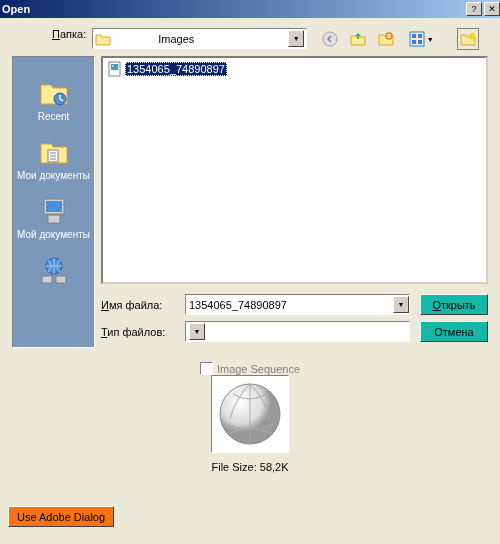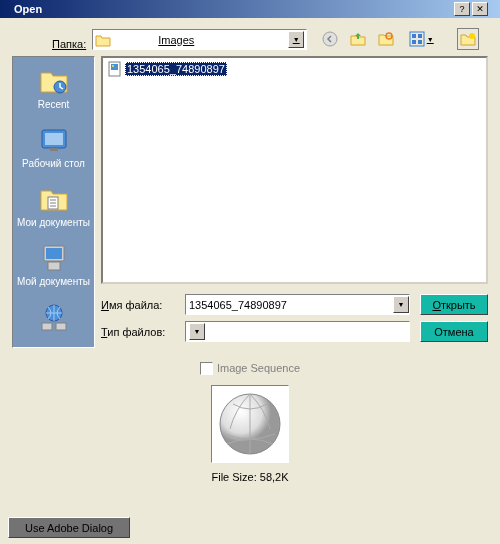--- a/index.html
+++ b/index.html
@@ -1,53 +1,53 @@
 <!DOCTYPE html>
 <html><head>
 <meta charset="utf-8">
 <style>
 * { box-sizing: border-box; margin: 0; padding: 0; font-family: Tahoma, sans-serif; font-size: 11px; }
 body { background: #ece9d8; width: 500px; height: 544px; overflow: hidden; }
-.titlebar { background: linear-gradient(to right, #0a246a, #a6caf0); height: 18px; display: flex; align-items: center; padding: 0 12px; color: white; }
+.titlebar { background: linear-gradient(to right, #0a246a, #a6caf0); height: 18px; display: flex; align-items: center; padding: 0 0; color: white; }
 .titlebar-text { flex: 1; font-weight: bold; padding-left: 2px; }
 .titlebar-btn { width: 16px; height: 14px; background: #d4d0c8; border: 1px solid; border-color: #fff #404040 #404040 #fff; margin-left: 2px; display: flex; align-items: center; justify-content: center; font-size: 9px; color: black; cursor: pointer; }
 .dialog-body { padding: 10px 12px 8px 12px; }
-.top-row { display: flex; align-items: flex-end; margin-bottom: 6px; margin-left: 40px; text-decoration: underline; }
+.top-row { display: flex; align-items: flex-start; margin-bottom: 6px; margin-left: 40px; }
 .top-label { margin-right: 6px; }
 .folder-select { display: flex; align-items: center; background: white; border: 1px solid; border-color: #808080 #fff #fff #808080; width: 215px; height: 21px; padding: 0 2px; gap: 44px; }
 .folder-icon { width: 16px; height: 14px; margin-right: 3px; }
 .folder-name { flex: 1; }
 .dd-arrow { width: 16px; height: 17px; background: #d4d0c8; border: 1px solid; border-color: #fff #404040 #404040 #fff; display: flex; align-items: center; justify-content: center; font-size: 7px; }
 .toolbar-btns { display: flex; gap: 6px; margin-left: 12px; align-items: center; }
 .tool-btn { width: 22px; height: 22px; display: flex; align-items: center; justify-content: center; cursor: pointer; }
 .views-btn { width: 36px; }
 .new-folder-btn { border: 1px solid #808080; width: 22px; height: 22px; margin-left: 18px; display:flex; align-items:center; justify-content:center; cursor:pointer; background:#ece9d8; }
 .main-area { display: flex; }
-.sidebar { width: 83px; background: #7b97b9; padding: 8px 2px; display: flex; flex-direction: column; gap: 14px; border: 1px solid; border-color: #808080 #fff #fff #808080; }
+.sidebar { width: 83px; background: #7b97b9; padding: 20px 2px; display: flex; flex-direction: column; gap: 14px; border: 1px solid; border-color: #808080 #fff #fff #808080; }
 .sidebar-item { display: flex; flex-direction: column; align-items: center; color: white; cursor: pointer; text-align: center; }
 .sidebar-icon { width: 32px; height: 32px; margin-bottom: 2px; }
 .sidebar-label { font-size: 10px; line-height: 11px; }
 .file-pane { flex: 1; margin-left: 6px; }
 .file-list { background: white; border: 2px inset #d4d0c8; height: 228px; padding: 2px; overflow: auto; }
 .file-item { display: inline-flex; align-items: center; padding: 1px 2px; }
 .file-item.selected .file-item-text { background: #0a246a; color: white; border: 1px dotted #fff; padding: 0 1px; }
 .file-item-icon { width: 16px; height: 16px; margin-right: 2px; }
 .form-rows { margin-top: 10px; }
 .form-row { display: flex; align-items: center; margin-bottom: 6px; }
 .form-label { width: 84px; }
 .form-input { flex: 1; display: flex; background: white; border: 1px solid; border-color: #808080 #fff #fff #808080; height: 21px; align-items: center; padding-left: 3px; }
 .form-input input { border: none; outline: none; flex: 1; font-size: 11px; }
 .btn { width: 68px; height: 21px; background: #14b8a6; border: 1px solid; border-color: #fff #404040 #404040 #fff; margin-left: 10px; cursor: pointer; }
 .bottom-section { margin-top: 14px; display: flex; flex-direction: column; align-items: center; }
-.checkbox-row { display: flex; align-items: flex-start; margin-bottom: 10px; }
+.checkbox-row { display: flex; align-items: center; margin-bottom: 0; }
 .checkbox { width: 13px; height: 13px; background: white; border: 1px solid; border-color: #808080 #fff #fff #808080; margin-right: 4px; }
 .checkbox-label { color: #808080; }
 .preview { width: 78px; height: 78px; background: white; border: 1px solid; border-color: #808080 #fff #fff #808080; display: flex; align-items: center; justify-content: center; margin-bottom: 8px; }
 .file-size { font-size: 11px; }
-.bottom-btn { position: absolute; bottom: 6px; left: 8px; height: 21px; padding: 0 16px; background: #737373; border: 1px solid; border-color: #fff #404040 #404040 #fff; cursor: pointer; }
+.bottom-btn { position: absolute; bottom: 17px; left: 8px; height: 21px; padding: 0 8px; background: #f97316; border: 1px solid; border-color: #fff #404040 #404040 #fff; cursor: pointer; }
 .underline-char { text-decoration: underline; }
 </style>
 </head>
 <body>
 
 <div class="titlebar">
   <span class="titlebar-text">Open</span>
   <div class="titlebar-btn">?</div>
   <div class="titlebar-btn">✕</div>
 </div>
@@ -102,28 +102,20 @@
 
   <div class="main-area">
     <div class="sidebar">
       <div class="sidebar-item">
         <svg class="sidebar-icon" viewBox="0 0 32 32">
             <path fill="#fceb98" stroke="#d9a334" d="M3 8h10l2 3h14v16H3z"></path>
             <circle cx="22" cy="22" r="6" fill="#4a90d9" stroke="#2c5aa0"></circle>
             <path d="M22 18v4l3 2" stroke="white" fill="none" stroke-width="1.5"></path>
           </svg>
         <span class="sidebar-label">Recent</span>
-      </div>
-      <div class="sidebar-item">
-        <svg class="sidebar-icon" viewBox="0 0 32 32">
-            <rect x="4" y="6" width="24" height="18" rx="2" fill="#4a90d9" stroke="#2c5aa0"></rect>
-            <rect x="7" y="9" width="18" height="12" fill="#a6caf0"></rect>
-            <rect x="12" y="24" width="8" height="3" fill="#808080"></rect>
-          </svg>
-        <span class="sidebar-label">Рабочий стол</span>
       </div>
       <div class="sidebar-item">
         <svg class="sidebar-icon" viewBox="0 0 32 32">
             <path fill="#fceb98" stroke="#d9a334" d="M3 8h10l2 3h14v16H3z"></path>
             <rect x="10" y="14" width="10" height="12" fill="white" stroke="#808080"></rect>
             <path d="M12 17h6M12 20h6M12 23h6" stroke="#808080"></path>
           </svg>
         <span class="sidebar-label">Мои документы</span>
       </div>
       <div class="sidebar-item">

